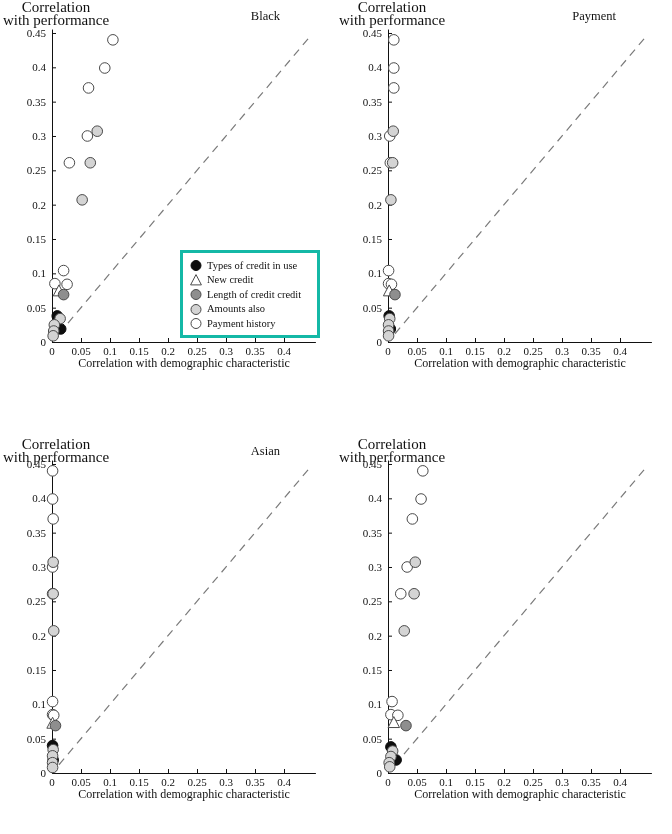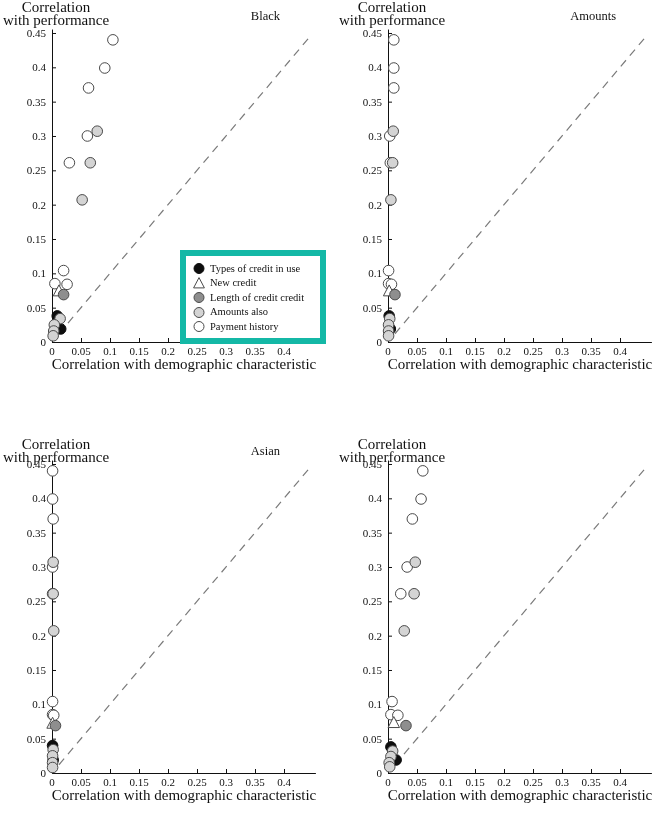--- a/index.html
+++ b/index.html
@@ -8,24 +8,24 @@
   .panel{position:absolute;width:336px;height:414px;}
   .panel.p0{left:0;top:0;}   .panel.p1{left:336px;top:0;}
   .panel.p2{left:0;top:420px;} .panel.p3{left:336px;top:420px;}
   .plot-svg{position:absolute;left:0;top:0;}
   .ylab{position:absolute;left:0;width:112px;text-align:center;
         font-size:15px;line-height:13px;white-space:pre-line;}
   .p0 .ylab,.p1 .ylab{top:1px;} .p2 .ylab,.p3 .ylab{top:18px;}
   .ptitle{position:absolute;left:90px;width:190px;text-align:right;
           font-size:12.5px;line-height:14px;white-space:pre-line;}
   .p0 .ptitle,.p1 .ptitle{top:9px;} .p2 .ptitle{top:24px;} .p3 .ptitle{top:21px;}
-  .xlab{position:absolute;left:46px;width:276px;text-align:center;font-size:15px;}
+  .xlab{position:absolute;left:46px;width:276px;text-align:center;font-size:12px;}
   .p0 .xlab,.p1 .xlab{top:356px;} .p2 .xlab,.p3 .xlab{top:367px;}
   .legend{position:absolute;left:180px;top:250px;width:124px;
-          border:6px solid #14b8a6;background:#fff;padding:5px 4px 4px 6px;}
+          border:3px solid #14b8a6;background:#fff;padding:5px 4px 4px 6px;}
   .legend-row{display:flex;align-items:center;height:14.5px;}
   .legend-row svg{flex:0 0 14px;margin-right:4px;}
   .legend-label{font-size:10.5px;white-space:nowrap;}
   .note{position:absolute;left:71px;top:811px;font-size:11.5px;}
   svg text{font-family:"Liberation Serif",serif;font-size:11px;fill:#111;}
 </style>
 </head>
 <body>
 
 <div class="page">
@@ -221,21 +221,21 @@
           <circle cx="56.64" cy="162.77129999999997" r="5.3" fill="#d4d4d4" stroke="#4a4a4a" stroke-width="1"></circle>
           <circle cx="54.9" cy="199.8531" r="5.3" fill="#d4d4d4" stroke="#4a4a4a" stroke-width="1"></circle>
           <circle cx="53.74" cy="318.6522" r="5.3" fill="#d4d4d4" stroke="#4a4a4a" stroke-width="1"></circle>
           <circle cx="52.58" cy="324.8325" r="5.3" fill="#d4d4d4" stroke="#4a4a4a" stroke-width="1"></circle>
           <circle cx="52.58" cy="331.01279999999997" r="5.3" fill="#d4d4d4" stroke="#4a4a4a" stroke-width="1"></circle>
           <circle cx="52.58" cy="335.8197" r="5.3" fill="#d4d4d4" stroke="#4a4a4a" stroke-width="1"></circle>
         </g>
       </svg>
     <div class="ylab">Correlation
 with performance</div>
-    <div class="ptitle">Amounts</div>
+    <div class="ptitle">Payment</div>
     <div class="xlab">Correlation with demographic characteristic</div>
   </div>
 
   <div class="panel p2">
     <svg class="plot-svg" width="336" height="414">
         <g stroke="#111" stroke-width="1">
           <line x1="52.5" y1="353.5" x2="52.5" y2="40.551499999999976"></line>
           <line x1="52" y1="353.5" x2="315.90000000000003" y2="353.5"></line>
         </g>
         <g stroke="#111" stroke-width="1">

